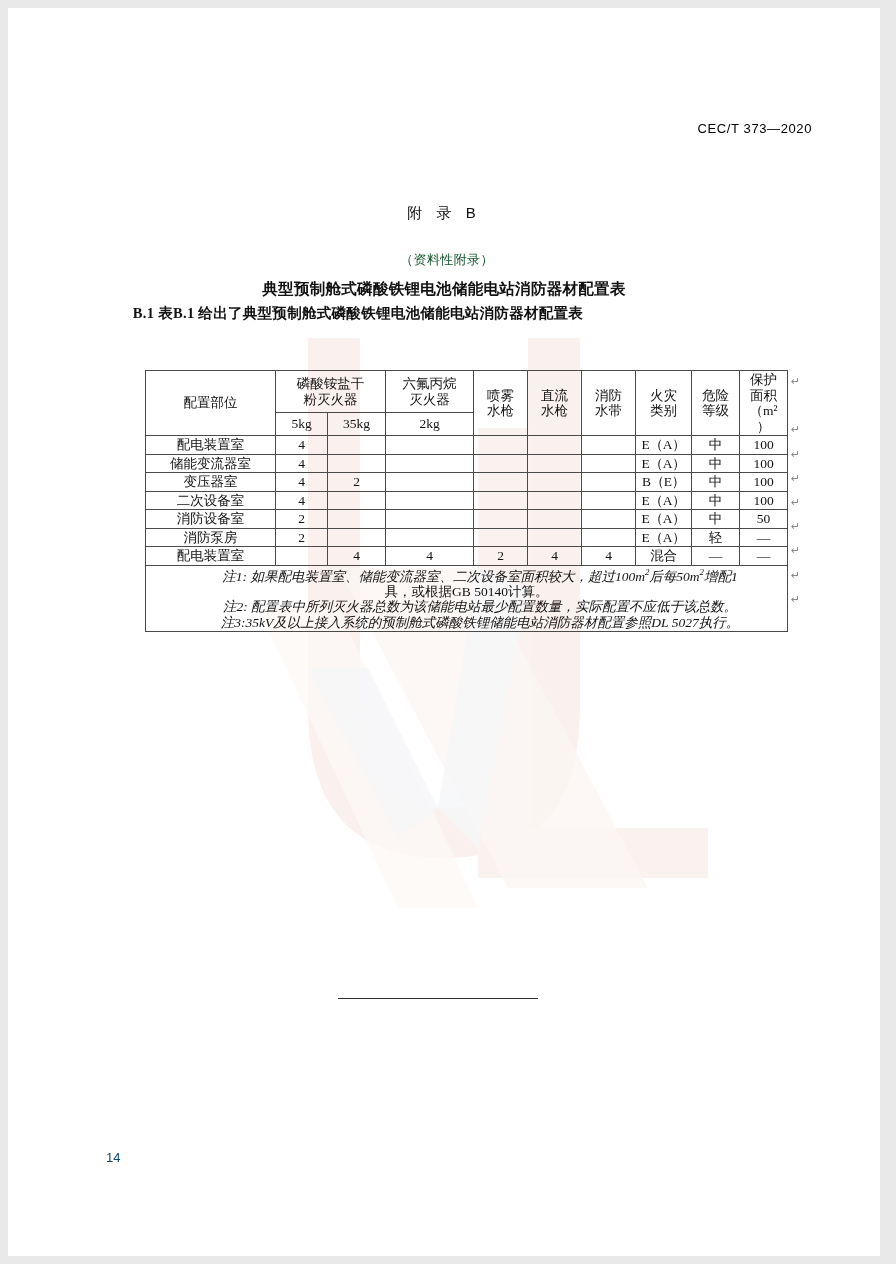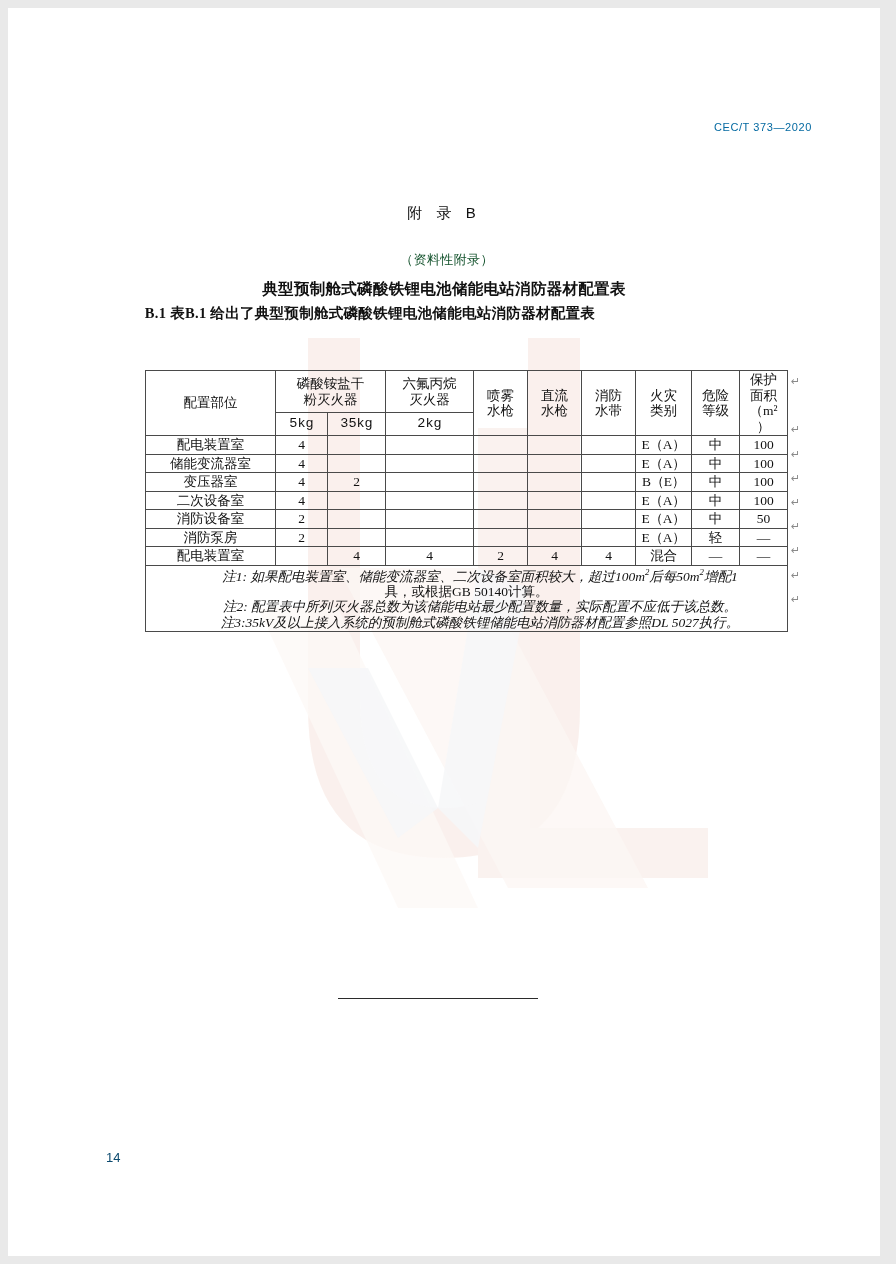--- a/index.html
+++ b/index.html
@@ -31,23 +31,23 @@
     pointer-events: none;
     z-index: 0;
   }
 
   
   .doc-header {
     position: absolute;
     right: 68px;
     top: 113px;
     font-family: "Liberation Sans", "DejaVu Sans", sans-serif;
-    font-size: 11px;
+    font-size: 13px;
     letter-spacing: 0.6px;
-    color: #0369a1;
+    color: #000000;
     z-index: 3;
   }
 
   
   .annex-block {
     position: absolute;
     left: 0; top: 196px;
     width: 872px;
     text-align: center;
     z-index: 3;
@@ -68,21 +68,21 @@
   }
   .annex-name {
     font-size: 15.5px;
     font-weight: bold;
     color: #111;
     letter-spacing: 0.3px;
   }
 
   .clause {
     position: absolute;
-    left: 16px; top: 296px;
+    left: 4px; top: 296px;
     width: 692px;
     text-align: center;
     font-size: 14.5px;
     font-weight: bold;
     color: #111;
     letter-spacing: 0.3px;
     z-index: 3;
   }
 
   
@@ -114,21 +114,21 @@
     border: 1px solid #4a4a4a;
     text-align: center;
     vertical-align: middle;
     font-size: 13.5px;
     color: #111;
     padding: 1px 2px;
     line-height: 1.15;
     background: transparent;
   }
   td.hdr { font-size: 13.5px; }
-  td.unit { font-size: 13px; font-family: Liberation Mono, monospace; }
+  td.unit { font-size: 13px; font-family: Liberation Serif, serif; }
   td.part { font-size: 14px; }
   td.num  { font-size: 14px; }
   td.cls  { font-size: 13.5px; letter-spacing: -0.3px; }
 
   td.notes {
     text-align: left;
     font-size: 13.5px;
     line-height: 1.55;
     padding: 3px 7px 6px 7px;
     color: #111;

